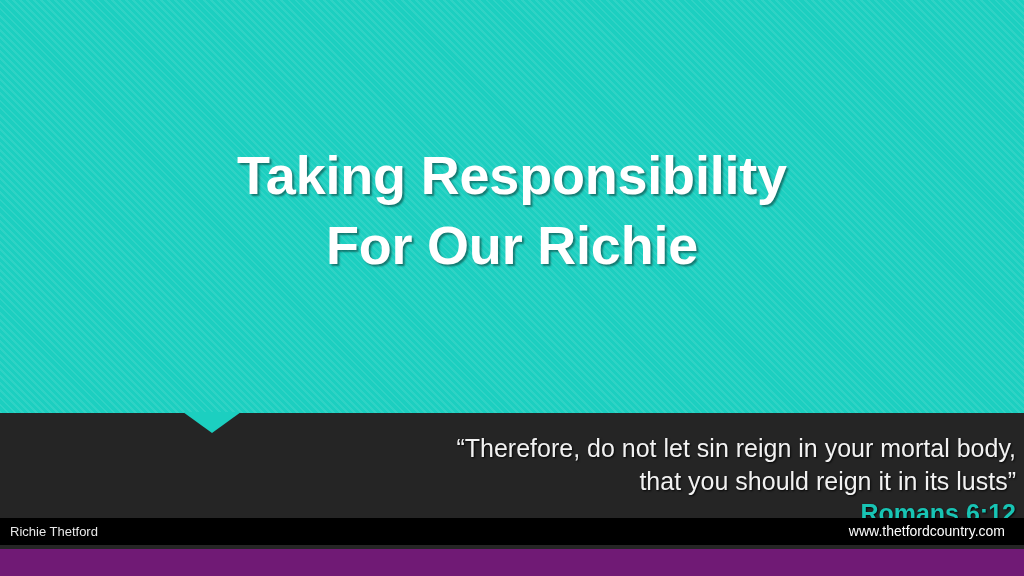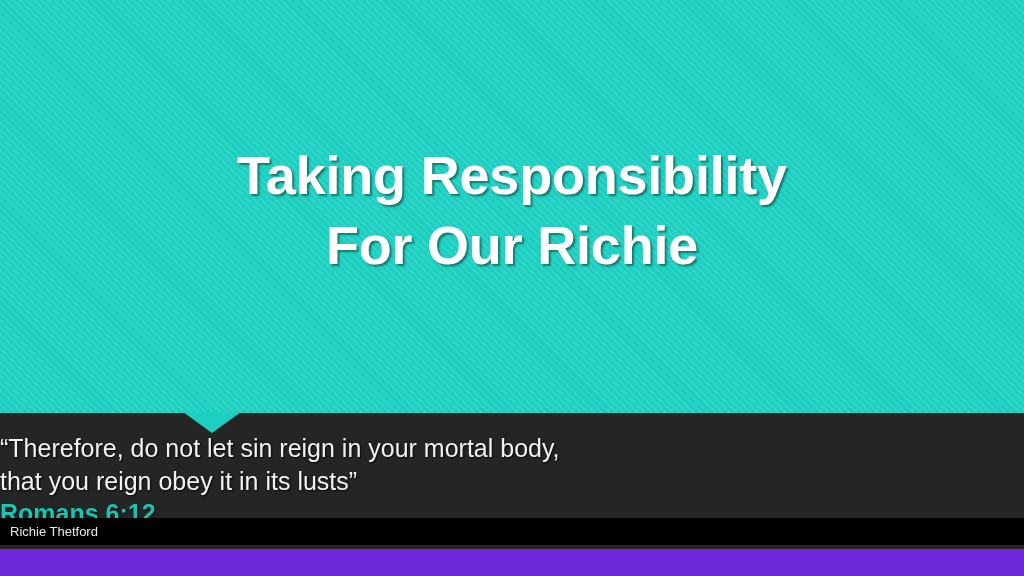--- a/index.html
+++ b/index.html
@@ -5,21 +5,21 @@
   html, body {
     margin: 0;
     padding: 0;
     background: #000;
   }
   #slide {
     position: relative;
     width: 1024px;
     height: 576px;
     overflow: hidden;
-    background: #6d28d9;
+    background: #701a75;
     font-family: "Liberation Sans", sans-serif;
     -webkit-font-smoothing: antialiased;
   }
 
   
   #hero {
     position: absolute;
     left: 0;
     top: 0;
     width: 1024px;
@@ -84,21 +84,22 @@
     border-right: 29.5px solid transparent;
     border-top: 21px solid #1ccfc0;
   }
 
   
   #quote-block {
     position: absolute;
     left: 0;
     top: 432px;
     width: 996px;
-    text-align: left;
+    text-align: right;
+    padding-left: 20px;
   }
   .quote-line {
     color: #f2f2f2;
     font-size: 25px;
     line-height: 33px;
     text-shadow: 1px 1px 2px rgba(0,0,0,0.85);
     white-space: nowrap;
   }
   #reference {
     margin-top: 0;
@@ -148,21 +149,22 @@
   </div>
 
   <div id="dark-band"></div>
 
   <div id="notch">
     <div class="tri"></div>
   </div>
 
   <div id="quote-block">
     <div class="quote-line">“Therefore, do not let sin reign in your mortal body,</div>
-    <div class="quote-line">that you reign obey it in its lusts”</div>
+    <div class="quote-line">that you should reign it in its lusts”</div>
     <div id="reference">Romans 6:12</div>
   </div>
 
   <div id="footer">
     <div id="footer-left">Richie Thetford</div>
+    <div id="footer-right">www.thetfordcountry.com</div>
   </div>
 
 </div>
 
 </body></html>

